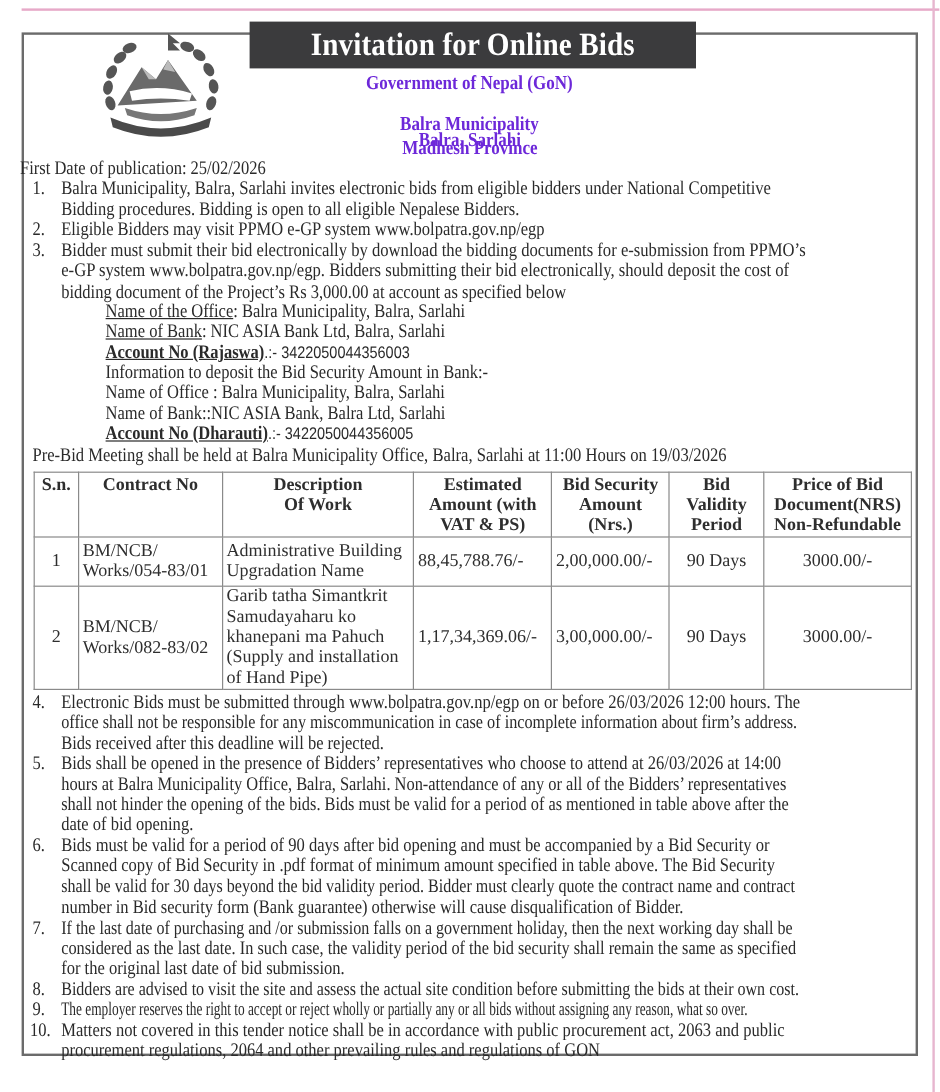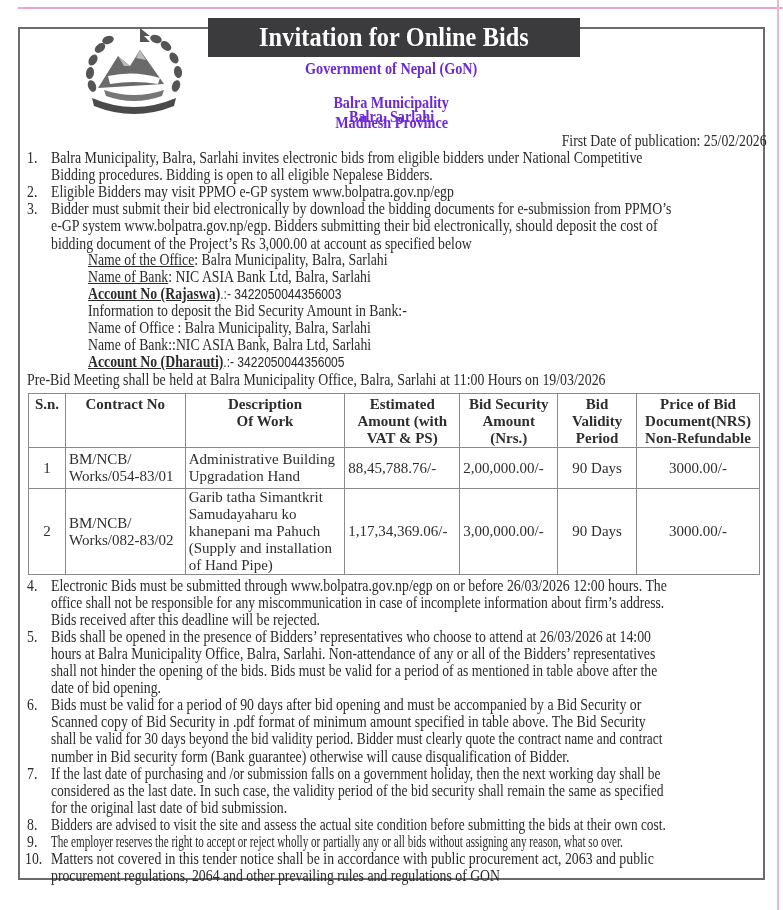--- a/index.html
+++ b/index.html
@@ -9,21 +9,21 @@
   .pink-v { position: absolute; left: 777px; top: 0; width: 2px; height: 910px; background: #e7b6cf; }
   .frame { position: absolute; left: 18px; top: 27px; width: 747px; height: 853px;
            border: 2px solid #6b6b6b; box-sizing: border-box; background: #fff; }
   .emblem { position: absolute; left: 78px; top: 26px; width: 112px; height: 92px; }
   .banner { position: absolute; left: 208px; top: 18px; width: 372px; height: 39px; background: #3b3b3d;
             color: #fff; font-weight: bold; font-size: 27px; text-align: center; line-height: 39px;
             letter-spacing: 0.1px; transform-origin: left top; }
   .hdr { position: absolute; left: 0; width: 783px; text-align: center; font-weight: bold; font-size: 16.5px;
          line-height: 20px; color: #6d28d9; }
   .hdr span { display: inline-block; transform: scaleX(0.86); }
-  .pub { position: absolute; left: 0; width: 783px; text-align: right; font-size: 16px; top: 132px; line-height: 18px; }
+  .pub { position: absolute; left: 0; width: 783px; text-align: left; font-size: 16px; top: 132px; line-height: 18px; }
   .pub span { display: inline-block; transform: scaleX(0.86); }
   .line { position: absolute; white-space: nowrap; font-size: 16px; line-height: 17px; transform-origin: left top; }
   .num { position: absolute; font-size: 16px; line-height: 17px; transform-origin: left top; }
   u { text-decoration: underline; }
   b { font-weight: bold; }
   .mono { font-family: "Liberation Sans", "DejaVu Sans", sans-serif; font-size: 14px; }
   table.bids { position: absolute; left: 28px; top: 393px; width: 732px; border-collapse: collapse;
                font-size: 15px; line-height: 17px; color: #2e2e2e; }
   table.bids th, table.bids td { border: 1px solid #8a8a8a; padding: 0 3px; vertical-align: middle; }
   table.bids th { font-weight: bold; text-align: center; vertical-align: top; padding-top: 2px; }
@@ -144,21 +144,21 @@
       <tr style="height: 41px;">
         <td class="c">
           <div>1</div>
         </td>
         <td>
           <div>BM/NCB/</div>
           <div>Works/054-83/01</div>
         </td>
         <td>
           <div>Administrative Building</div>
-          <div>Upgradation Hand</div>
+          <div>Upgradation Name</div>
         </td>
         <td>
           <div>88,45,788.76/-</div>
         </td>
         <td>
           <div>2,00,000.00/-</div>
         </td>
         <td class="c">
           <div>90  Days</div>
         </td>

